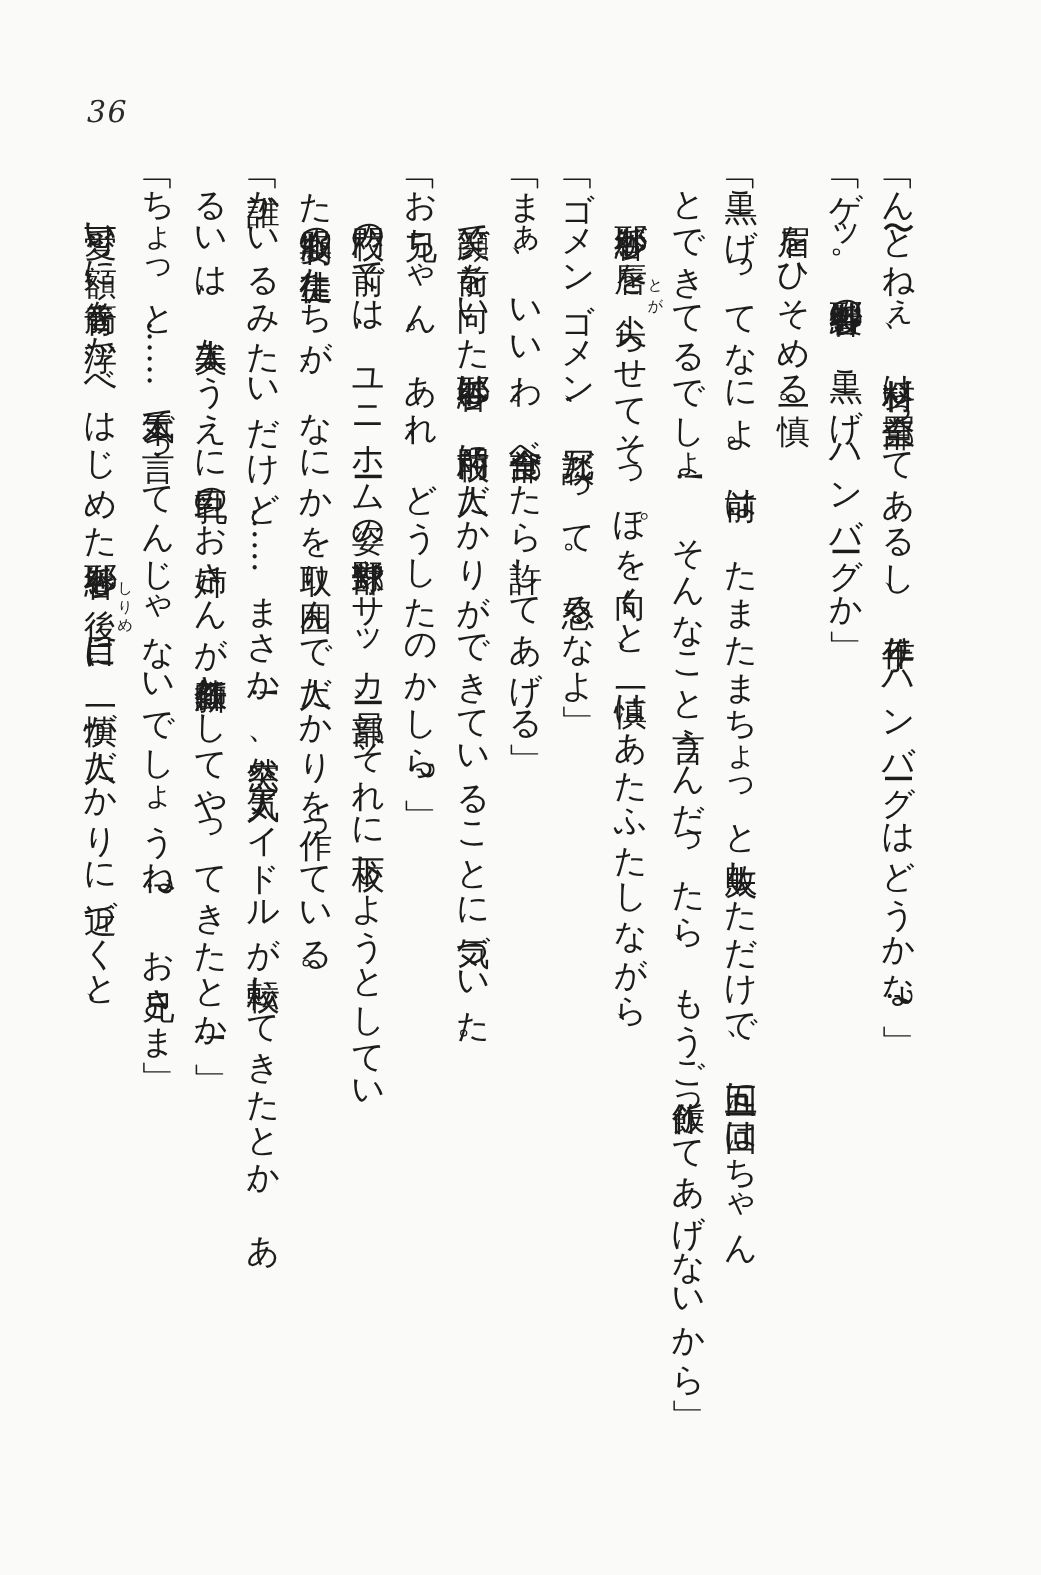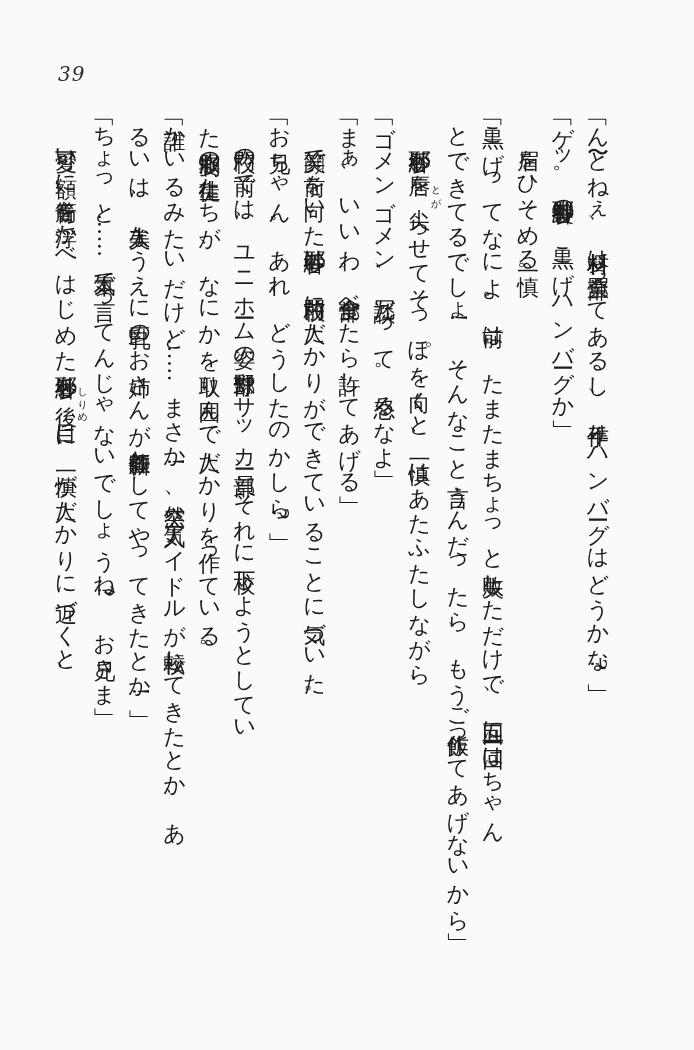--- a/index.html
+++ b/index.html
@@ -55,21 +55,21 @@
     font-size: 10px;
     line-height: 1;
     letter-spacing: 1px;
     color: #1c1c1c;
   }
 </style>
 </head>
 <body>
 
 <div class="page">
-  <div class="page-number">39</div>
+  <div class="page-number">36</div>
   <div class="text-block">
       <div class="text-line">「ん〜とねぇ、材料は全部買ってあるし、手作りハンバーグはどうかな?」</div>
       <div class="text-line">「ゲッ。紗耶香特製の、黒こげハンバーグか」</div>
       <div class="text-line indent">眉をひそめる慎一。</div>
       <div class="text-line">「黒こげってなによ。前は、たまたまちょっと失敗しただけで、五回に一回はちゃん</div>
       <div class="text-line">とできてるでしょ!　そんなこと言うんだったら、もうご飯作ってあげないから」</div>
       <div class="text-line indent">紗耶香が唇を<ruby>尖<rt>とが</rt></ruby>らせてそっぽを向くと、慎一はあたふたしながら、</div>
       <div class="text-line">「ゴメンゴメン、冗談だって。怒るなよ」</div>
       <div class="text-line">「まぁ、いいわ。全部食べたら許してあげる」</div>
       <div class="text-line indent">笑顔で前を向いた紗耶香は、校門前に人だかりができていることに気づいた。</div>

